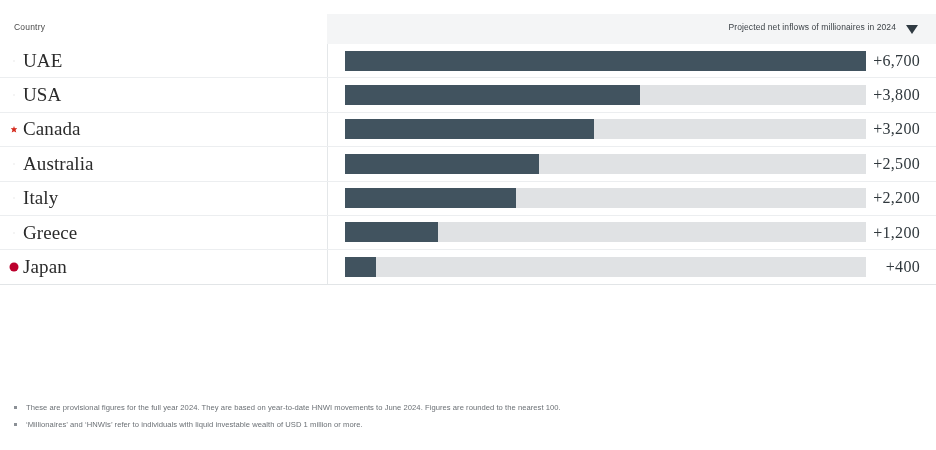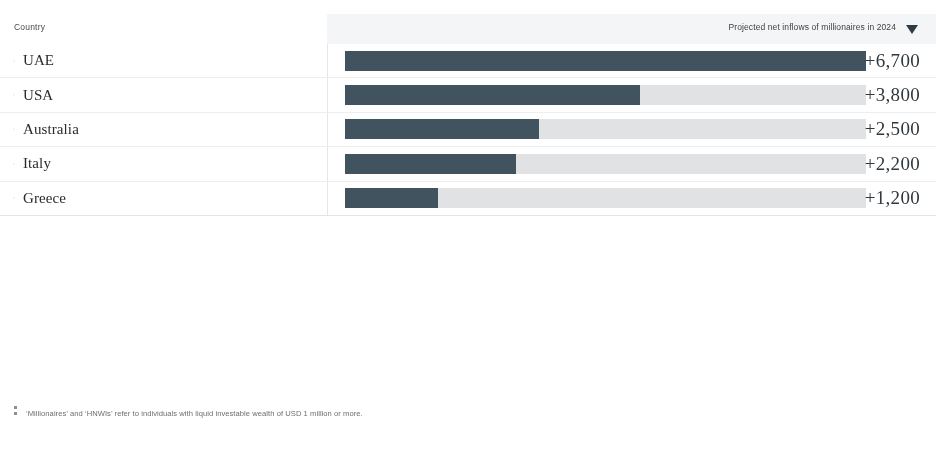--- a/index.html
+++ b/index.html
@@ -48,21 +48,21 @@
     position:absolute;left:327px;top:0;width:1px;height:100%;
     background:#e4e7e9;
   }
 
   .cell-country{
     position:absolute;left:14px;top:0;height:100%;
     display:flex;align-items:center;gap:9px;
   }
   .cname{
     font-family:"Liberation Serif", serif;
-    font-size:15px;color:#2b2b2b;letter-spacing:.1px;
+    font-size:19px;color:#2b2b2b;letter-spacing:.1px;
   }
 
   
   .flag{
     position:relative;width:19px;height:19px;border-radius:50%;
     overflow:hidden;flex:0 0 19px;
     box-shadow:0 0 0 .5px rgba(0,0,0,.18);
     background:#fff;
   }
   .flag i{position:absolute;display:block;}
@@ -128,21 +128,21 @@
 
   
   .cell-bar{position:absolute;left:345px;top:6.5px;width:521px;height:20px;}
   .track{position:absolute;left:0;top:0;width:100%;height:100%;background:#e0e2e4;}
   .fill{position:absolute;left:0;top:0;height:100%;background:#41535f;}
 
   .cell-value{
     position:absolute;right:16px;top:0;height:100%;
     display:flex;align-items:center;
     font-family:"Liberation Serif", serif;
-    font-size:19px;color:#30383d;letter-spacing:.3px;
+    font-size:16px;color:#30383d;letter-spacing:.3px;
   }
 
   
   .notes{position:absolute;left:0;top:402px;width:936px;}
   .note{position:relative;padding-left:26px;margin-bottom:6px;
     font-size:7.6px;color:#6a6f74;line-height:1.5;letter-spacing:.05px;}
   .note .bul{position:absolute;left:14px;top:4px;width:3px;height:3px;background:#8b9096;}
 </style>
 </head>
 <body>
@@ -180,20 +180,32 @@
           </div>
           <div class="cell-bar">
             <span class="track"></span>
             <span class="fill" style="width:56.71641791044776%"></span>
           </div>
           <div class="cell-value">+3,800</div>
         </div>
         <div class="row">
           <div class="vdiv"></div>
           <div class="cell-country">
+            <span><span class="flag f-ca"><i class="w"></i><i class="l"></i><i class="r2"></i><i class="mp"></i></span></span>
+            <span class="cname">Canada</span>
+          </div>
+          <div class="cell-bar">
+            <span class="track"></span>
+            <span class="fill" style="width:47.76119402985074%"></span>
+          </div>
+          <div class="cell-value">+3,200</div>
+        </div>
+        <div class="row">
+          <div class="vdiv"></div>
+          <div class="cell-country">
             <span><span class="flag f-au"><i class="bg"></i><i class="uj"></i><i class="cr1"></i><i class="cr2"></i></span></span>
             <span class="cname">Australia</span>
           </div>
           <div class="cell-bar">
             <span class="track"></span>
             <span class="fill" style="width:37.3134328358209%"></span>
           </div>
           <div class="cell-value">+2,500</div>
         </div>
         <div class="row">
@@ -213,20 +225,32 @@
           <div class="cell-country">
             <span><span class="flag f-gr"><i class="bg"></i><i class="st" style="top:0%"></i><i class="st" style="top:22.2%"></i><i class="st" style="top:44.4%"></i><i class="st" style="top:66.6%"></i><i class="st" style="top:88.8%"></i><i class="c"></i><i class="cv"></i><i class="ch"></i></span></span>
             <span class="cname">Greece</span>
           </div>
           <div class="cell-bar">
             <span class="track"></span>
             <span class="fill" style="width:17.91044776119403%"></span>
           </div>
           <div class="cell-value">+1,200</div>
         </div>
+        <div class="row">
+          <div class="vdiv"></div>
+          <div class="cell-country">
+            <span><span class="flag f-jp"><i class="bg"></i><i class="d"></i></span></span>
+            <span class="cname">Japan</span>
+          </div>
+          <div class="cell-bar">
+            <span class="track"></span>
+            <span class="fill" style="width:5.970149253731343%"></span>
+          </div>
+          <div class="cell-value">+400</div>
+        </div>
       </div>
   </div>
 
   <div class="notes" id="notes">
-      <div class="note"><span class="bul"></span></div>
+      <div class="note"><span class="bul"></span><span>These are provisional figures for the full year 2024. They are based on year-to-date HNWI movements to June 2024. Figures are rounded to the nearest 100.</span></div>
       <div class="note"><span class="bul"></span><span>‘Millionaires’ and ‘HNWIs’ refer to individuals with liquid investable wealth of USD 1 million or more.</span></div>
     </div>
 </div>
 
 </body></html>

